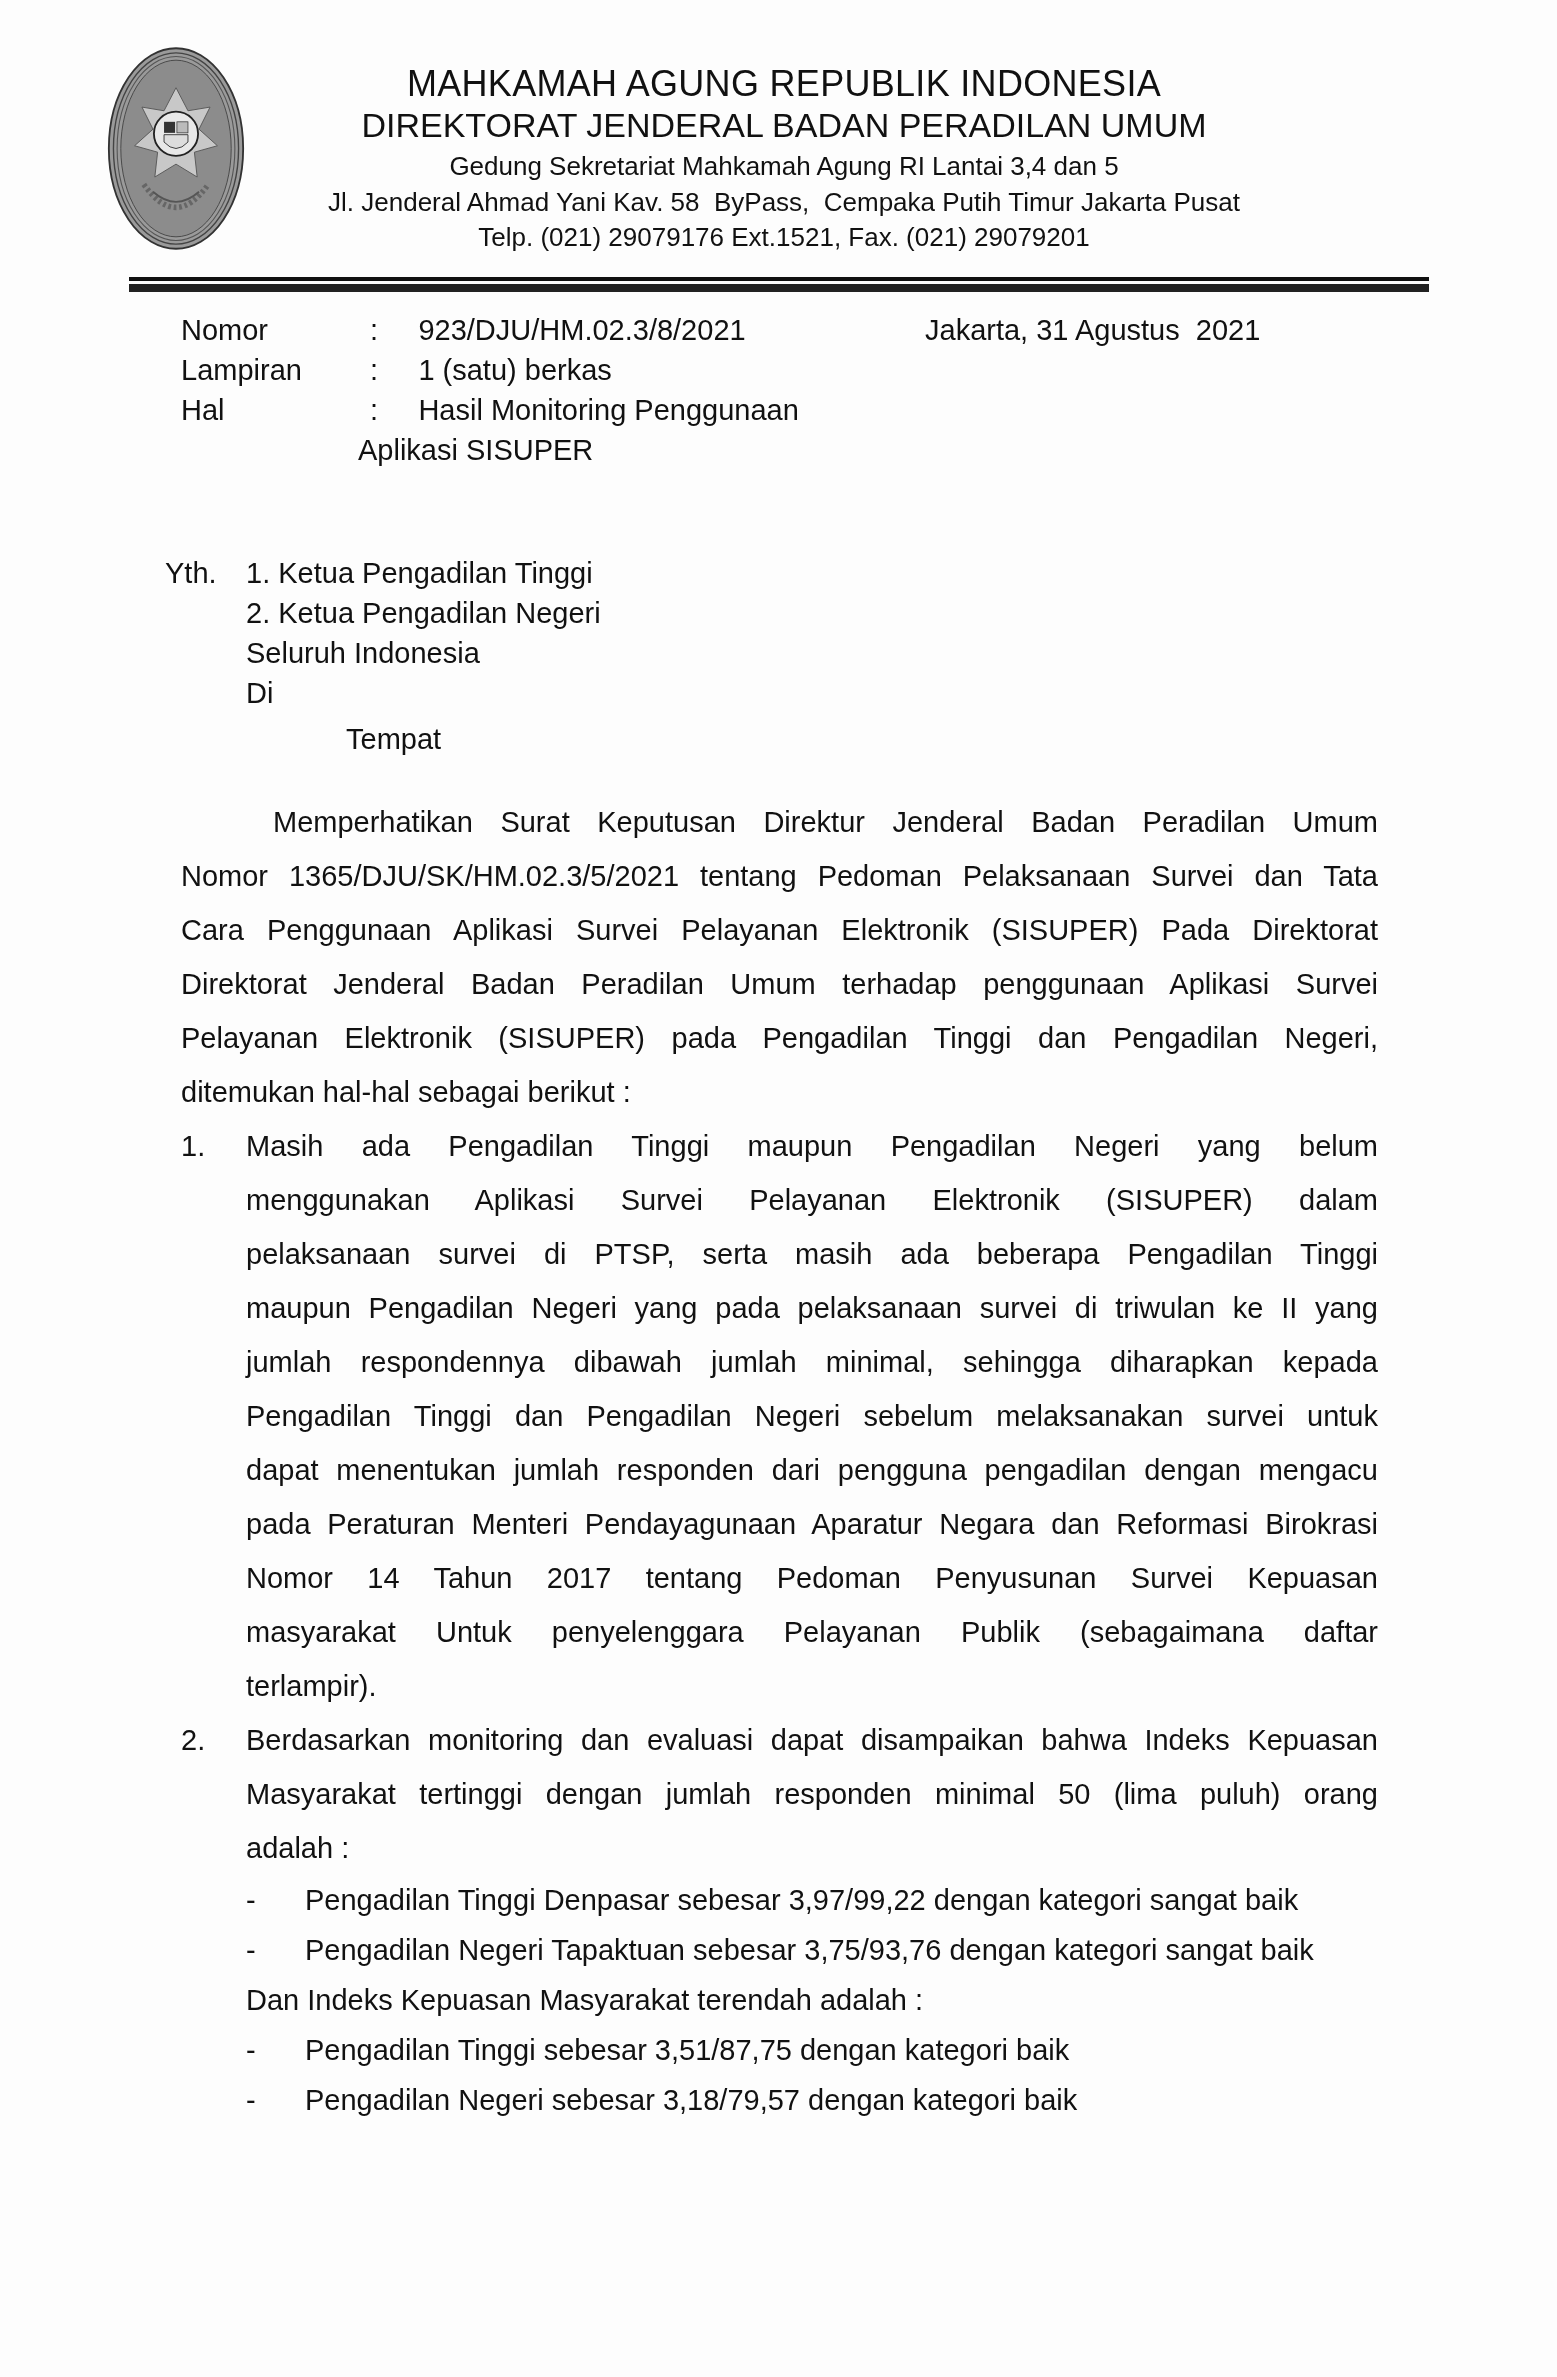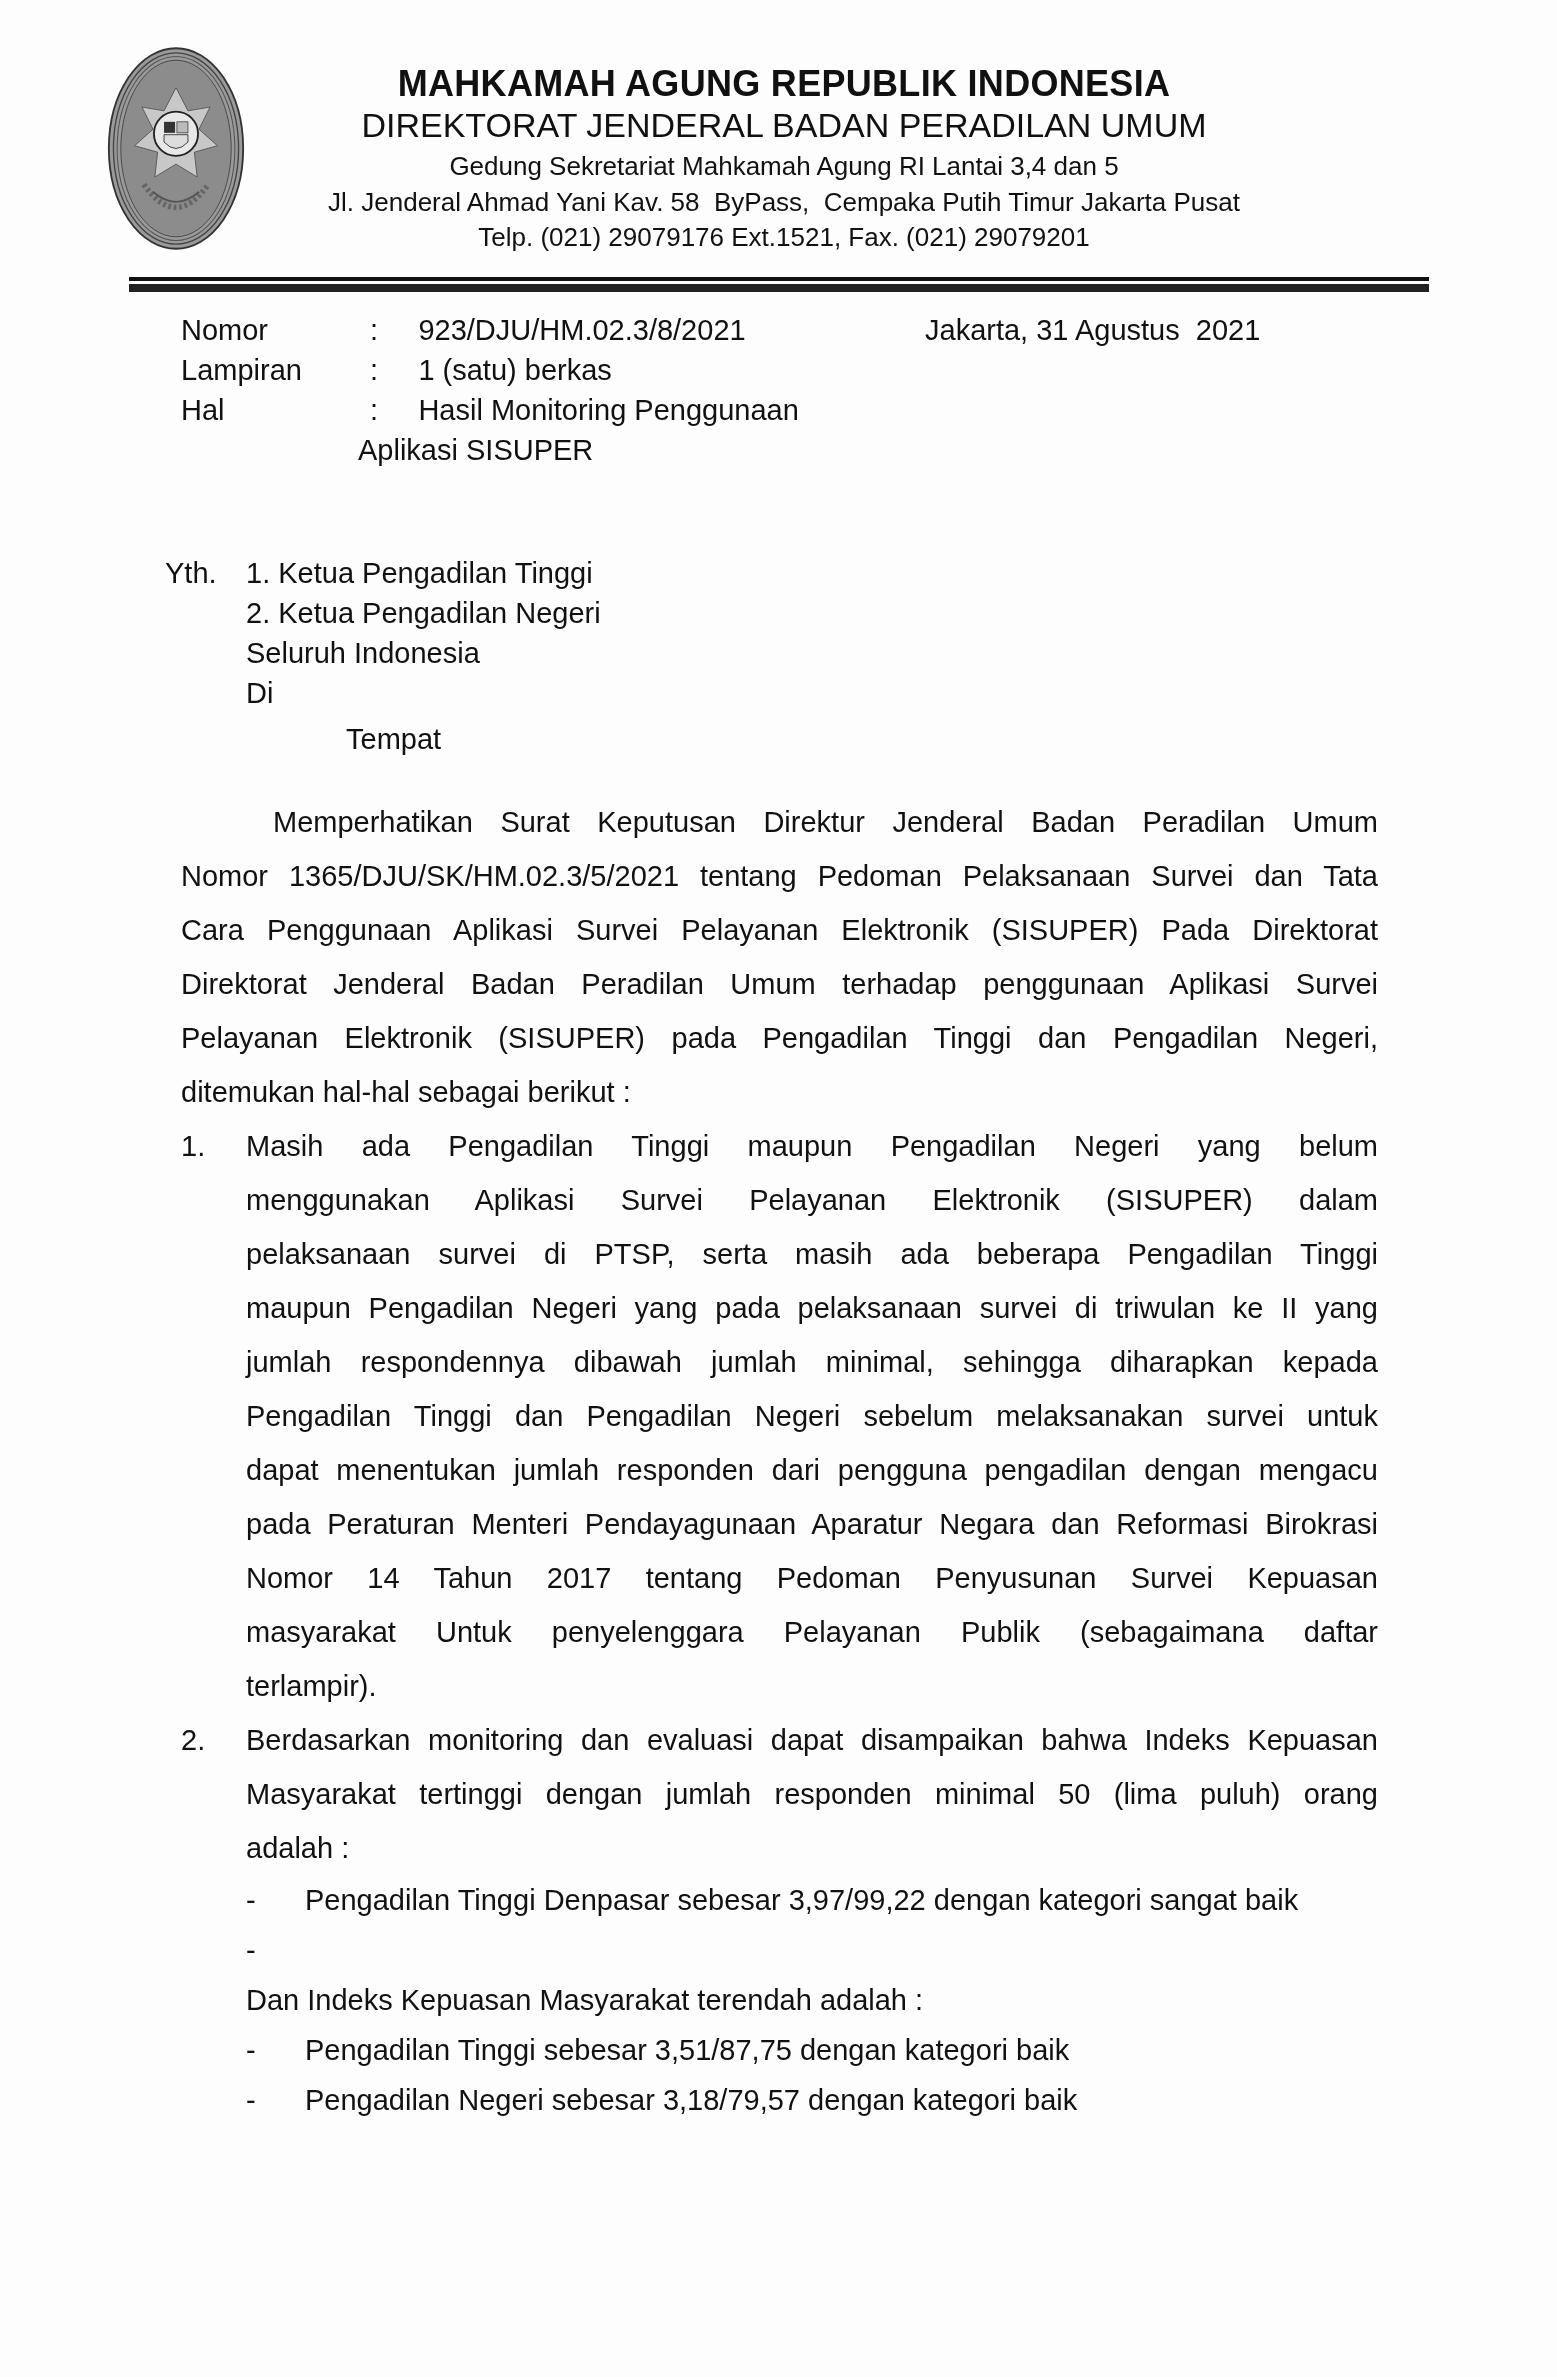--- a/index.html
+++ b/index.html
@@ -5,21 +5,21 @@
   html, body { margin: 0; padding: 0; background: #ffffff; }
   body {
     width: 1558px; height: 2377px; position: relative; overflow: hidden;
     font-family: "Liberation Sans", sans-serif; color: #111111;
   }
   .page { position: absolute; left: 0; top: 0; width: 1558px; height: 2377px; background: #fdfdfd; }
 
   
   .seal { position: absolute; left: 107px; top: 46px; width: 138px; height: 205px; }
   .kop { position: absolute; left: 277px; top: 63px; width: 1014px; text-align: center; }
-  .kop .l1 { font-size: 36px; font-weight: bold; letter-spacing: 0.3px; line-height: 41px; }
+  .kop .l1 { font-size: 36px; font-weight: normal; letter-spacing: 0.3px; line-height: 41px; }
   .kop .l2 { font-size: 34px; line-height: 42px; }
   .kop .l3 { font-size: 26px; line-height: 37px; margin-top: 1.8px; }
   .kop .l4 { font-size: 26px; line-height: 35px; }
   .kop .l5 { font-size: 26px; line-height: 35px; }
   .rule-thin { position: absolute; left: 129px; top: 277px; width: 1300px; height: 3.7px; background: #111; }
   .rule-thick { position: absolute; left: 129px; top: 284px; width: 1300px; height: 8.3px; background: #222; }
 
   
   .meta { position: absolute; left: 181px; top: 310px; font-size: 29px; line-height: 40px; }
   .meta-row { display: flex; gap: 30px; }
@@ -142,20 +142,21 @@
         <span class="jline">Masyarakat tertinggi dengan jumlah responden minimal 50 (lima puluh) orang</span>
         <span class="lline">adalah :</span>
       </div>
     </div>
     <div class="dash-item" style="line-height:50px;">
       <span class="dash">-</span>
       <span>Pengadilan Tinggi Denpasar sebesar 3,97/99,22 dengan kategori sangat baik</span>
     </div>
     <div class="dash-item" style="line-height:50px;">
       <span class="dash">-</span>
+      <span>Pengadilan Negeri Tapaktuan sebesar 3,75/93,76 dengan kategori sangat baik</span>
     </div>
     <div style="padding-left:65px; line-height:50px;">Dan Indeks Kepuasan Masyarakat terendah adalah :</div>
     <div class="dash-item" style="line-height:50px;">
       <span class="dash">-</span>
       <span>Pengadilan Tinggi sebesar 3,51/87,75 dengan kategori baik</span>
     </div>
     <div class="dash-item" style="line-height:50px;">
       <span class="dash">-</span>
       <span>Pengadilan Negeri sebesar 3,18/79,57 dengan kategori baik</span>
     </div>

